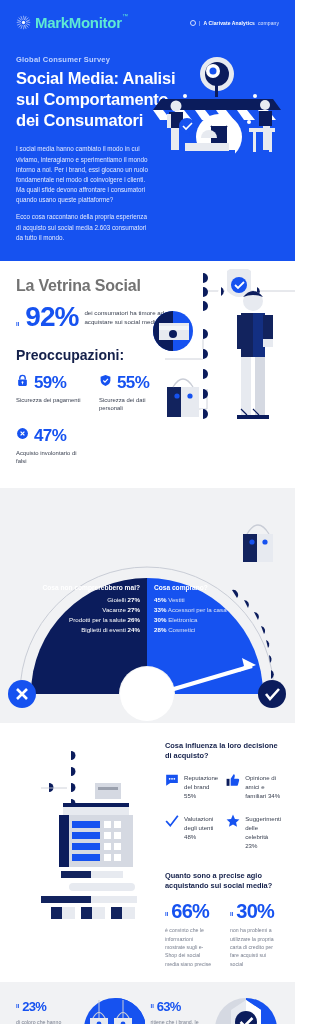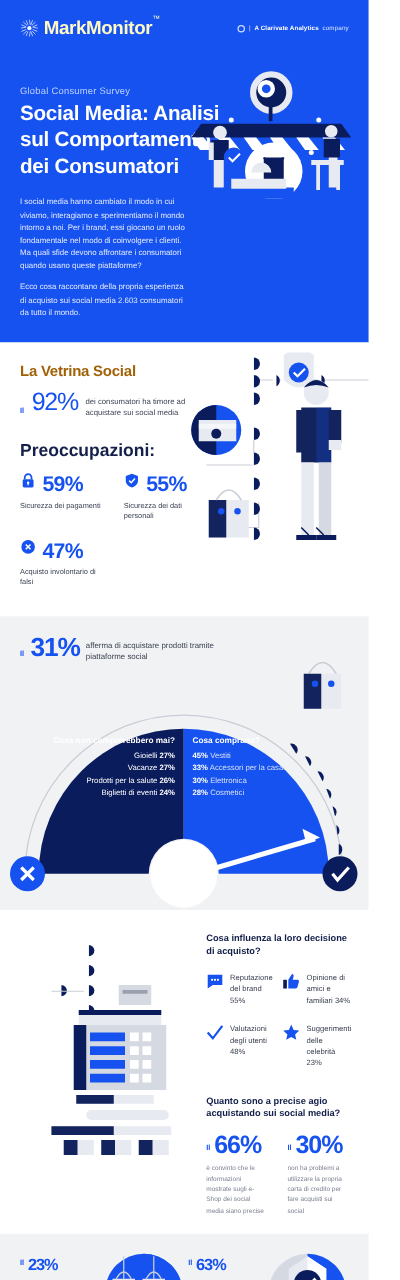--- a/index.html
+++ b/index.html
@@ -12,40 +12,40 @@
     overflow:hidden;
     position:relative;
     -webkit-font-smoothing:antialiased;
   }
 
   
   .hero { background:#1652F0; padding:14px 16px 18px 16px; position:relative; overflow:hidden; }
   .hero-top { display:flex; justify-content:space-between; align-items:center; }
   .logo-wrap { display:flex; align-items:center; gap:4px; }
   .logo-mark { width:15px; height:15px; position:relative; flex:none; }
-  .logo-text { color:#fef9c3; font-size:15px; font-weight:bold; letter-spacing:-.3px; position:relative; }
+  .logo-text { color:#5eead4; font-size:15px; font-weight:bold; letter-spacing:-.3px; position:relative; }
   .logo-tm { position:absolute; top:-1px; right:-6px; font-size:6px; font-weight:normal; }
   .clarivate { display:flex; align-items:center; gap:3px; color:#dce6ff; font-size:5px; letter-spacing:.1px; }
   .clar-dot { width:6px; height:6px; border-radius:50%; border:.8px solid #cfdcff; display:inline-block; }
   .clar-b { font-weight:bold; color:#ffffff; }
 
-  .eyebrow { color:#BFD2FF; font-size:7.5px; font-weight:normal; margin-top:37px; letter-spacing:.2px; }
+  .eyebrow { color:#BFD2FF; font-size:7.5px; font-weight:bold; margin-top:24px; letter-spacing:.2px; }
   .hero-title { color:#fff; font-size:16.5px; font-weight:bold; line-height:1.26; margin-top:4px; letter-spacing:-.2px; max-width:180px; }
   .hero-body { color:#E3EAFF; font-size:6.3px; line-height:1.62; margin-top:14px; max-width:137px; }
   .hero-body p + p { margin-top:7px; }
 
   
   .shop-art { position:absolute; right:2px; top:52px; width:152px; height:120px; }
 
   
   .sec-vetrina { background:#fff; padding:16px 16px 22px 16px; position:relative; min-height:215px; }
-  .h2 { font-size:12px; font-weight:bold; color:#a16207; letter-spacing:-.2px; }
+  .h2 { font-size:16px; font-weight:bold; color:#737373; letter-spacing:-.2px; }
   .big-stat-row { display:flex; align-items:flex-start; gap:6px; margin-top:9px; }
   .tiny-il { font-size:6px; color:#1652F0; align-self:flex-end; margin-bottom:4px; font-weight:bold;}
-  .big-num { font-size:20px; font-weight:normal; color:#1652F0; line-height:.95; letter-spacing:-1px; }
+  .big-num { font-size:28px; font-weight:bold; color:#1652F0; line-height:.95; letter-spacing:-1px; }
   .big-desc { font-size:6.2px; color:#3B4252; line-height:1.5; padding-top:4px; max-width:98px; }
 
   .h3 { font-size:14px; font-weight:bold; color:#14204A; margin-top:16px; }
   .concern-grid { display:grid; grid-template-columns:1fr 1fr; gap:13px 8px; margin-top:10px; width:158px; }
   .concern { }
   .concern-head { display:flex; align-items:flex-start; gap:5px; }
   .concern-pct { font-size:17px; font-weight:bold; color:#1652F0; letter-spacing:-.6px; }
   .concern-lbl { font-size:5.9px; color:#3B4252; line-height:1.45; margin-top:3px; max-width:72px; }
   .ic { width:13px; height:13px; flex:none; }
 
@@ -308,25 +308,20 @@
         <span class="concern-pct">47%</span>
       </div>
       <div class="concern-lbl">Acquisto involontario di falsi</div>
     </div>
 
   </div>
 </section>
 
 <section class="sec-circle">
 
-  <div class="c31-row">
-    <span class="tiny-il">Il</span>
-    <span class="c31-num">31%</span>
-    <span class="c31-desc">afferma di acquistare prodotti tramite piattaforme social</span>
-  </div>
 
   <span class="bag-art">
     <svg viewBox="0 0 42 46" width="42" height="46">
       <path d="M10 16 q11 -18 22 0" fill="none" stroke="#C9CDD6" stroke-width="1.3"></path>
       <rect x="6" y="16" width="30" height="28" fill="#E7EAF0"></rect>
       <rect x="6" y="16" width="14" height="28" fill="#12235E"></rect>
       <circle cx="15" cy="24" r="2.6" fill="#1652F0"></circle>
       <circle cx="28" cy="24" r="2.6" fill="#1652F0"></circle>
     </svg>
   </span>

